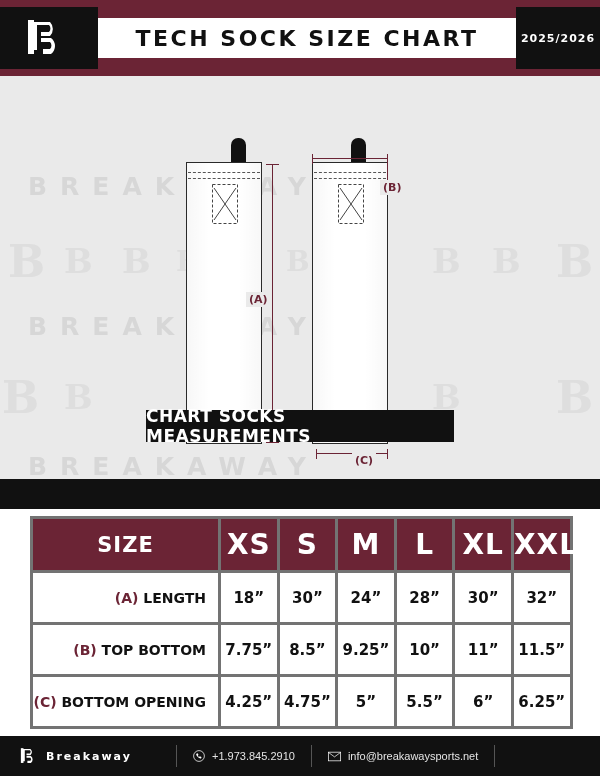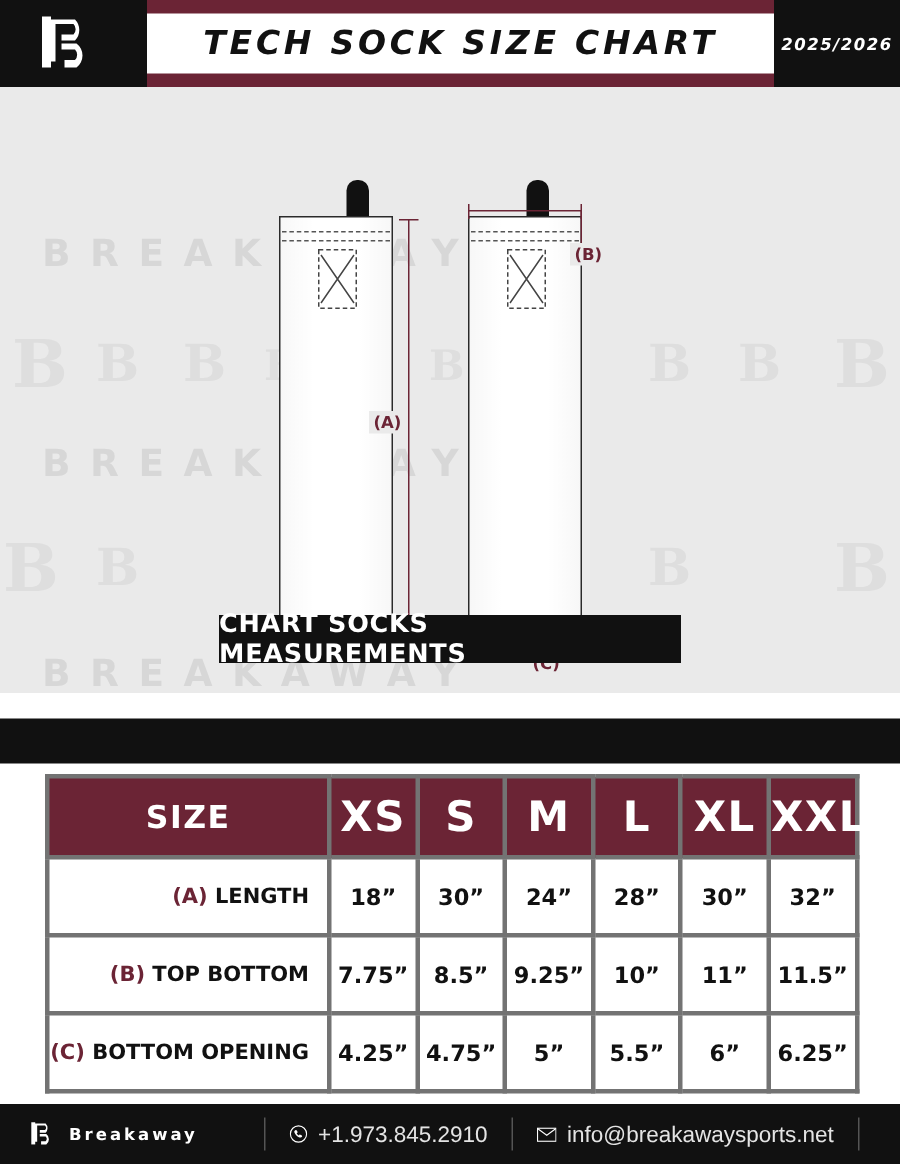--- a/index.html
+++ b/index.html
@@ -11,25 +11,24 @@
   }
   .page {
     position: relative;
     width: 600px; height: 776px;
     background: #ffffff;
   }
 
   
   .header {
     position: relative;
-    height: 58px;
+    height: 76px;
     background: #6b2435;
     display: flex;
     align-items: center;
-    font-style: italic;
   }
   .logo-box {
     width: 98px; height: 62px;
     background: #111111;
     display: flex; align-items: center; justify-content: center;
   }
   .logo-b { display: block; }
   .title-plate {
     flex: 1;
     height: 40px;
@@ -245,21 +244,21 @@
     font-size: 11px;
     font-weight: bold;
     letter-spacing: 2px;
   }
   .footer-sep {
     width: 1px; height: 22px; background: #555555;
   }
   .footer-item {
     display: flex; align-items: center; gap: 7px;
     padding: 0 16px;
-    font-size: 15px;
+    font-size: 11px;
     color: #e4e4e4;
     white-space: nowrap;
   }
   .ficon { display: block; }
 </style>
 </head>
 <body>
 
 <div class="page">
 

